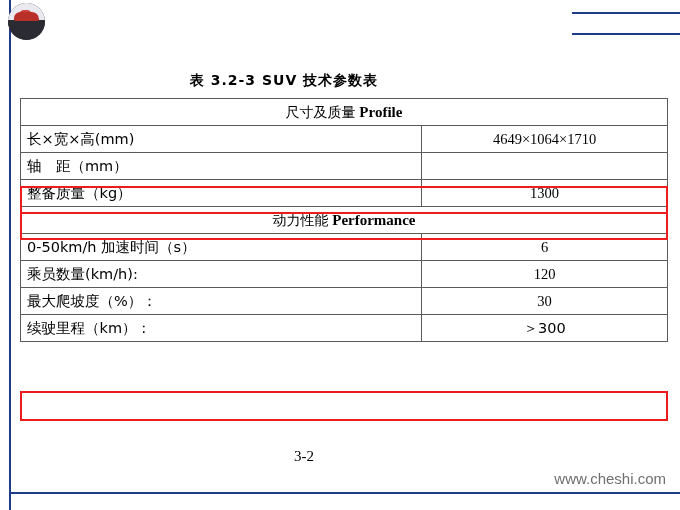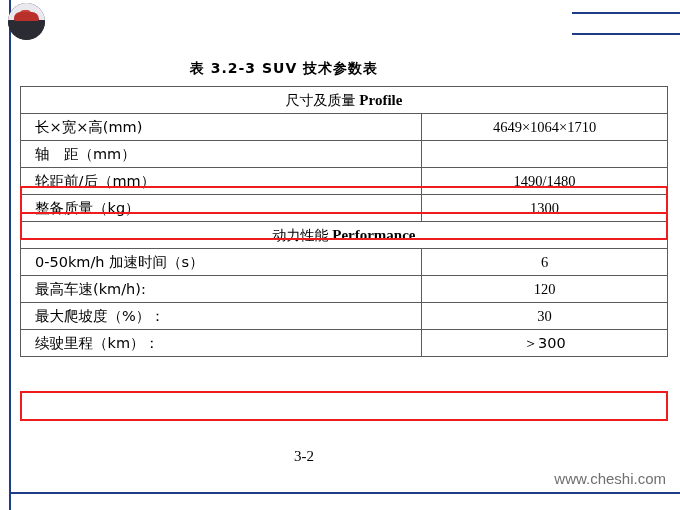--- a/index.html
+++ b/index.html
@@ -88,42 +88,42 @@
     top: 18px;
     width: 37px;
     height: 19px;
     background: #2b2b33;
   }
 
   
   .doc {
     position: absolute;
     left: 20px;
-    top: 60px;
+    top: 72px;
     width: 528px;
   }
   .doc-title {
     text-align: center;
     font-size: 19px;
     font-weight: bold;
     letter-spacing: 1px;
     color: #000;
     padding-bottom: 8px;
   }
   table.spec {
     border-collapse: collapse;
     width: 648px;
     table-layout: fixed;
   }
   table.spec td {
     border: 1px solid #5a5a5a;
     font-size: 14.5px;
     color: #000;
     height: 26px;
-    padding: 0 14px;
+    padding: 0 6px;
     line-height: 26px;
   }
   td.label {
     text-align: left;
     padding-left: 22px;
     margin-top: 45px;
   }
   td.value {
     text-align: center;
   }
@@ -222,40 +222,36 @@
         </tr>
         <tr>
           <td class="label cn">长×宽×高(mm)</td>
           <td class="value">4649×1064×1710</td>
         </tr>
         <tr>
           <td class="label cn">轴　距（mm）</td>
           <td class="value"></td>
         </tr>
         <tr>
-          <td class="label cn">轮距前/后（mm）</td>
-          <td class="value">1490/1480</td>
-        </tr>
-        <tr>
           <td class="label cn">整备质量（kg）</td>
           <td class="value">1300</td>
         </tr>
 
         <tr class="section">
           <td colspan="2">
             <span class="sec-cn">动力性能</span>
             <span class="sec-en">Performance</span>
           </td>
         </tr>
         <tr>
           <td class="label cn">0-50km/h 加速时间（s）</td>
           <td class="value">6</td>
         </tr>
         <tr>
-          <td class="label cn">最高车速(km/h):</td>
+          <td class="label cn">乘员数量(km/h):</td>
           <td class="value">120</td>
         </tr>
         <tr>
           <td class="label cn">最大爬坡度（%）：</td>
           <td class="value">30</td>
         </tr>
         <tr class="thick-bottom">
           <td class="label cn">续驶里程（km）：</td>
           <td class="value cn">＞300</td>
         </tr>

